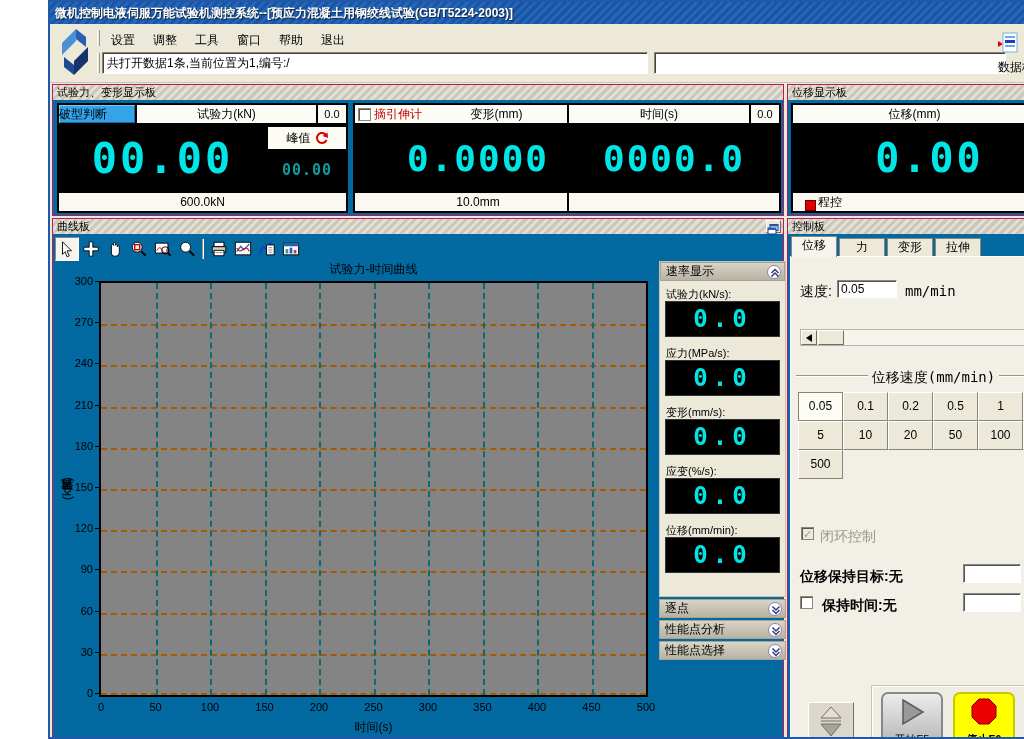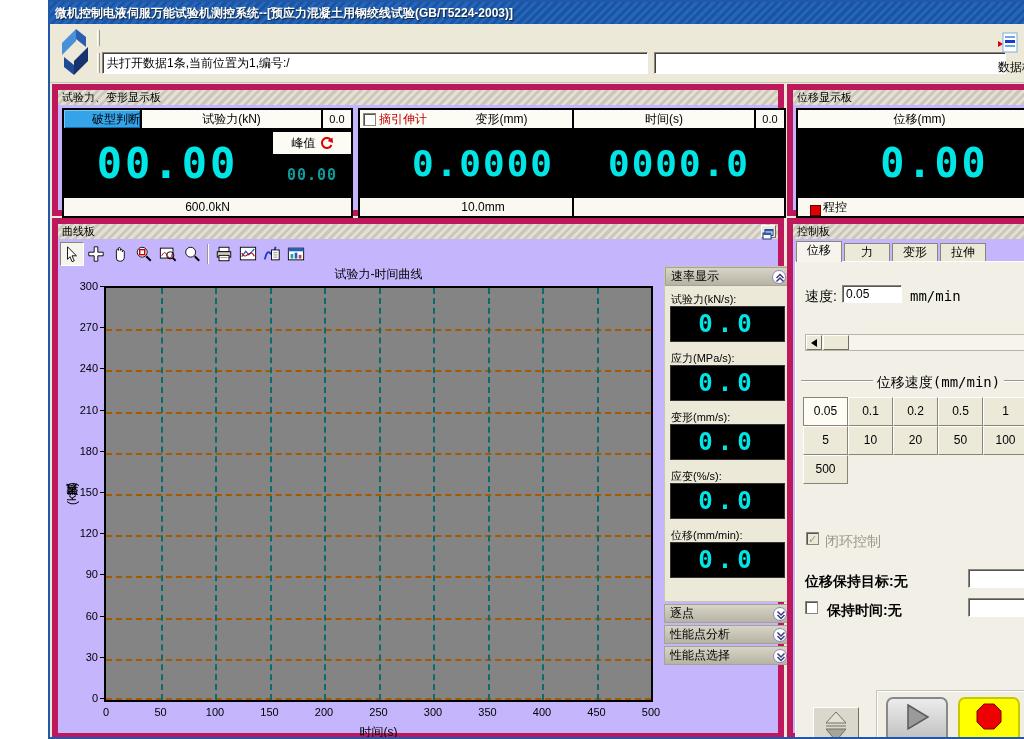--- a/index.html
+++ b/index.html
@@ -28,34 +28,34 @@
     box-shadow:inset 1px 1px 0 #404040; font-size:12px; line-height:20px; padding-left:4px; color:#000; }
   .status-field2 { position:absolute; left:604px; top:28px; width:352px; height:22px;
     background:#fff; border:1px solid #8A8778; border-bottom-color:#fff; border-right-color:#fff;
     box-shadow:inset 1px 1px 0 #404040; }
   .databoard { position:absolute; right:14px; top:8px; width:58px; height:46px; text-align:left;
     font-size:12px; cursor:pointer; }
   .databoard .db-icon { display:inline-block; width:20px; height:22px; position:relative; }
   .databoard .db-label { display:block; margin-top:2px; }
   .db-arrow { position:absolute; right:-10px; top:22px; font-size:9px; color:#000; }
   
-  .region { position:absolute; background:#c4b5fd; border:6px solid #be185d;text-decoration:underline; }
+  .region { position:absolute; background:#0369a1; border:1px solid #be185d;text-decoration:underline; }
   .strip { position:absolute; left:0; top:0; right:0; height:15px;
     background:repeating-linear-gradient(135deg,#E3DFD3 0 3px,#CBC7BB 3px 6px);
     font-size:11px; line-height:15px; padding-left:4px; color:#000; }
   
   .dgroup { position:absolute; border:2px solid #000; background:#000; }
   .dheader { display:flex; height:20px; background:#FCFBF4; border-bottom:2px solid #000; align-items:stretch; }
   .dheader .h-title { flex:1; text-align:center; font-size:12px; line-height:18px; color:#000; }
   .dheader .h-aux { width:30px; border-left:2px solid #000; text-align:center; font-size:11px; line-height:18px; background:#FCFBF4; }
   .seg { font-family:"DejaVu Sans Mono",monospace; color:#00E6E6; font-weight:bold; letter-spacing:3px; }
   .dbottom { position:absolute; left:0; right:0; bottom:0; height:20px; background:#FAF8F0;
     border-top:2px solid #000; text-align:center; font-size:12px; line-height:18px; color:#000; }
   .break-btn { width:78px; background:#35A3E8; border-right:2px solid #000; font-size:12px;
-    line-height:18px; text-align:right; color:#000; box-shadow:inset 1px 1px 0 #7cc4f2, inset -1px -1px 0 #1569a8; cursor:pointer; }
+    line-height:18px; text-align:left; color:#000; box-shadow:inset 1px 1px 0 #7cc4f2, inset -1px -1px 0 #1569a8; cursor:pointer; }
   .chk { width:13px; height:13px; background:#fff; border:1px solid #8A8778;
     box-shadow:inset 1px 1px 0 #555; display:inline-block; vertical-align:middle;
     font-size:11px; line-height:12px; text-align:center; }
   
   .ctoolbar { position:absolute; left:2px; top:17px; height:26px; display:flex; align-items:center; }
   .tool-btn { width:24px; height:24px; display:flex; align-items:center; justify-content:center;
     cursor:pointer; border:1px solid transparent; }
   .tool-btn.selected { background:#F6F4EC; border:1px solid #8A8778; border-right-color:#fff; border-bottom-color:#fff; }
   .tool-sep { width:2px; height:20px; margin:0 3px; border-left:1px solid #9a968a; border-right:1px solid #fff; }
   .chart-title { position:absolute; left:46px; top:42px; width:549px; text-align:center; font-size:12px; color:#000; }
@@ -126,20 +126,28 @@
   <div class="topbar">
     <div class="logo">
       <svg width="38" height="50" viewBox="0 0 38 50">
         <path d="M20 2 L6 16 L6 28 L20 14 Z" fill="#4a90d9"></path>
         <path d="M20 2 L30 10 L30 20 L20 12 Z" fill="#2a5fb0"></path>
         <path d="M32 20 L32 34 L18 48 L18 34 Z" fill="#17336e"></path>
         <path d="M18 48 L8 40 L8 30 L18 38 Z" fill="#1f4a94"></path>
       </svg>
     </div>
     <div class="grip" style="left:47px;top:6px;height:16px;"></div>
+    <div class="menubar" id="menubar">
+        <div class="menu-item">设置</div>
+        <div class="menu-item">调整</div>
+        <div class="menu-item">工具</div>
+        <div class="menu-item">窗口</div>
+        <div class="menu-item">帮助</div>
+        <div class="menu-item">退出</div>
+      </div>
     <div class="grip" style="left:47px;top:29px;height:20px;"></div>
     <div class="status-field"><span>共打开数据1条,当前位置为1,编号:/</span></div>
     <div class="status-field2"></div>
     <div class="databoard">
       <span class="db-icon">
         <svg width="22" height="22" viewBox="0 0 22 22">
           <polygon points="0,9 5,12 0,15" fill="#d00"></polygon>
           <rect x="5" y="1" width="14" height="19" fill="#fff" stroke="#7ab0e0"></rect>
           <rect x="7" y="4" width="10" height="2" fill="#6aa6e8"></rect>
           <rect x="7" y="8" width="10" height="3" fill="#1a3ac8"></rect>

